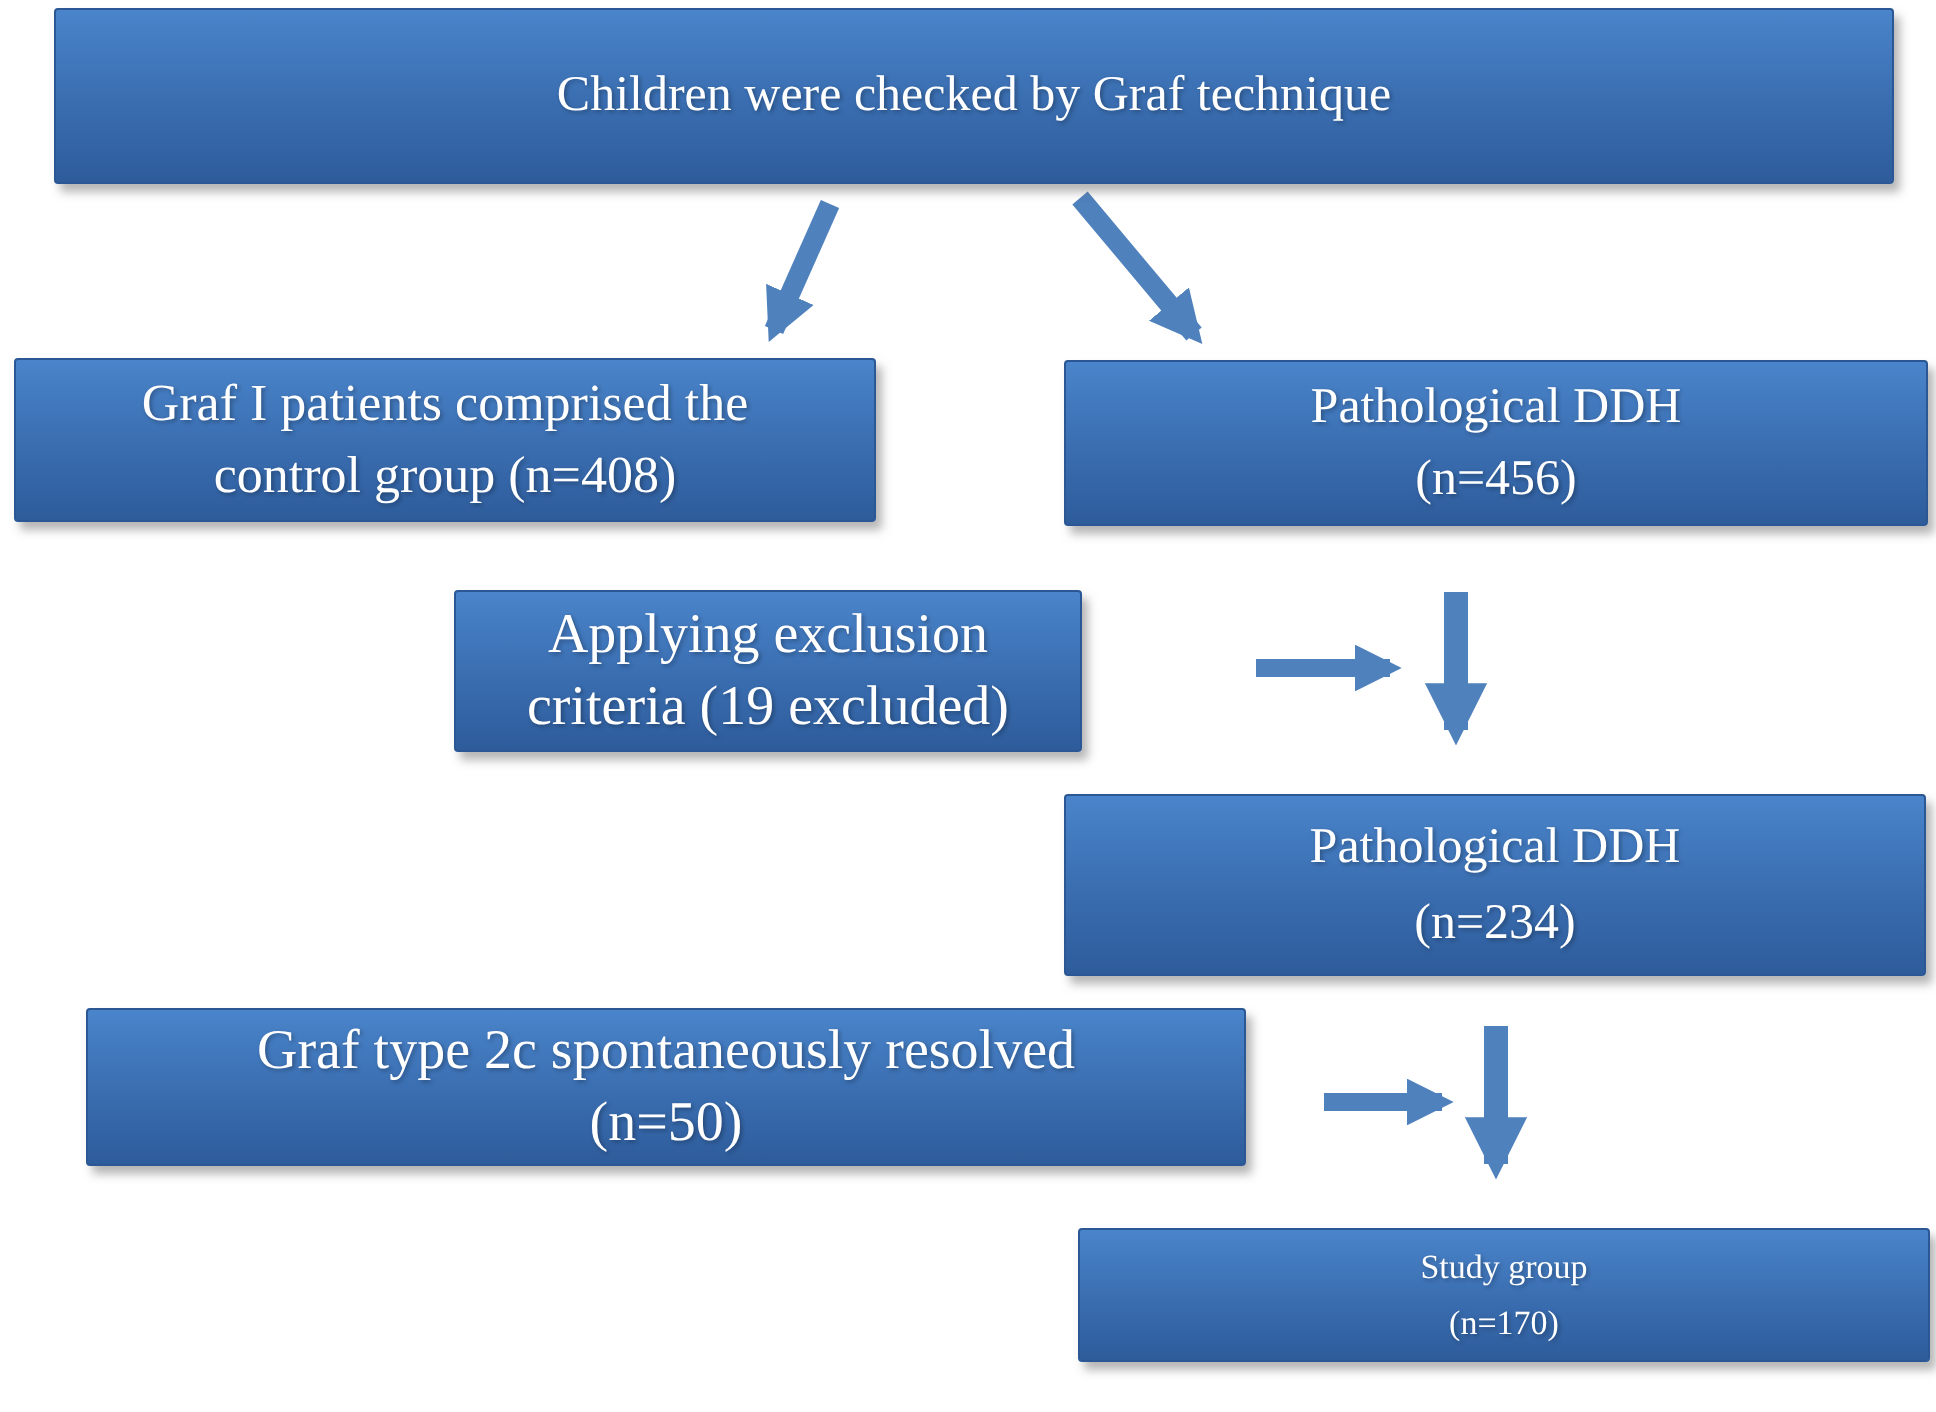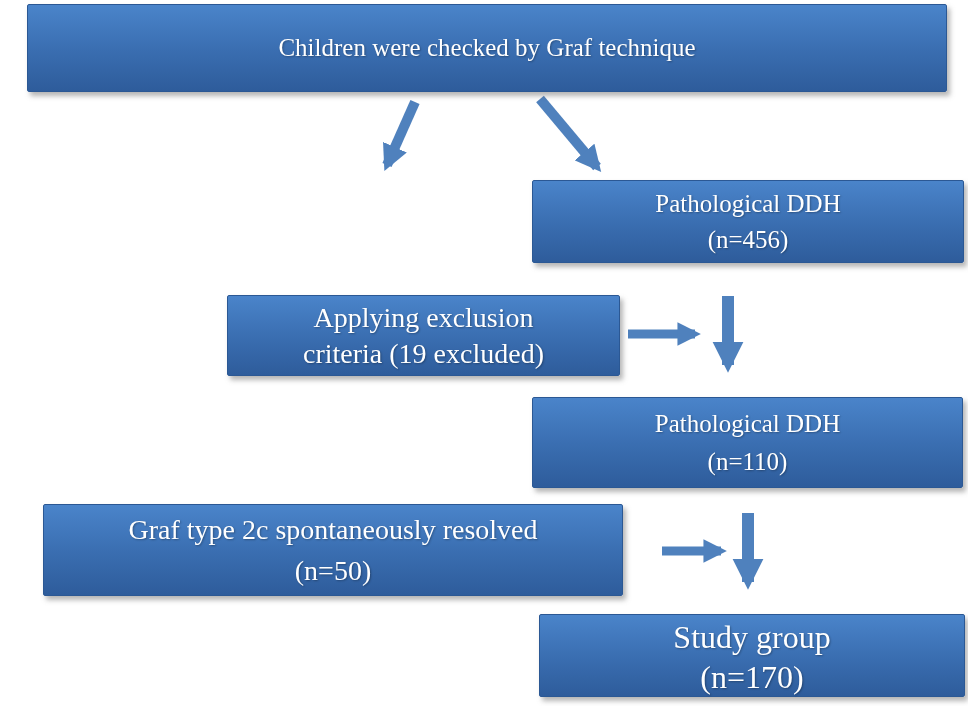--- a/index.html
+++ b/index.html
@@ -32,24 +32,24 @@
     border: 1px solid var(--box-border, #2b5894);
     border-radius: 2px;
     box-shadow: 3px 4px 5px rgba(110,110,110,0.5);
     padding: 2px 20px;
     text-shadow: 1px 1px 2px rgba(0,0,0,0.30);
     line-height: 1.25;
   }
   .b-root      { left: 27px;  top: 4px;   width: 920px; height: 88px; font-size: 25px; }
   .b-control   { left: 7px;   top: 179px; width: 431px; height: 82px; font-size: 26px; }
   .b-ddh256    { left: 532px; top: 180px; width: 432px; height: 83px; font-size: 25px; }
-  .b-exclusion { left: 227px; top: 295px; width: 393px; height: 81px; font-size: 28px; }
+  .b-exclusion { left: 227px; top: 295px; width: 314px; height: 81px; font-size: 28px; }
   .b-ddh234    { left: 532px; top: 397px; width: 431px; height: 91px; font-size: 25px; }
-  .b-resolved  { left: 43px;  top: 504px; width: 580px; height: 92px; font-size: 28px; }
-  .b-study     { left: 539px; top: 614px; width: 426px; height: 83px; font-size: 32px; }
+  .b-resolved  { left: 43px;  top: 504px; width: 580px; height: 79px; font-size: 28px; }
+  .b-study     { left: 539px; top: 614px; width: 426px; height: 67px; font-size: 17px; }
   .arrow { stroke: var(--arrow, #4f81bd); fill: none; }
   .ah-fill { fill: var(--arrow, #4f81bd); }
 </style>
 </head>
 <body>
 
 <div class="canvas">
 
   <svg class="arrow-layer" viewBox="0 0 968 706">
     <defs>
@@ -62,34 +62,38 @@
     <line class="arrow" x1="728" y1="296" x2="728" y2="365" stroke-width="12" marker-end="url(#ah)"></line>
     <line class="arrow" x1="628" y1="334" x2="695" y2="334" stroke-width="9" marker-end="url(#ah)"></line>
     <line class="arrow" x1="748" y1="513" x2="748" y2="582" stroke-width="12" marker-end="url(#ah)"></line>
     <line class="arrow" x1="662" y1="551" x2="721" y2="551" stroke-width="9" marker-end="url(#ah)"></line>
   </svg>
 
   <div class="box b-root">
     <div>Children were checked by Graf technique</div>
   </div>
 
+  <div class="box b-control">
+    <div>Graf I patients comprised the</div>
+    <div>control group (n=408)</div>
+  </div>
 
   <div class="box b-ddh256">
     <div>Pathological DDH</div>
     <div>(n=456)</div>
   </div>
 
   <div class="box b-exclusion">
     <div>Applying exclusion</div>
     <div>criteria (19 excluded)</div>
   </div>
 
   <div class="box b-ddh234">
     <div>Pathological DDH</div>
-    <div>(n=110)</div>
+    <div>(n=234)</div>
   </div>
 
   <div class="box b-resolved">
     <div>Graf type 2c spontaneously resolved</div>
     <div>(n=50)</div>
   </div>
 
   <div class="box b-study">
     <div>Study group</div>
     <div>(n=170)</div>

